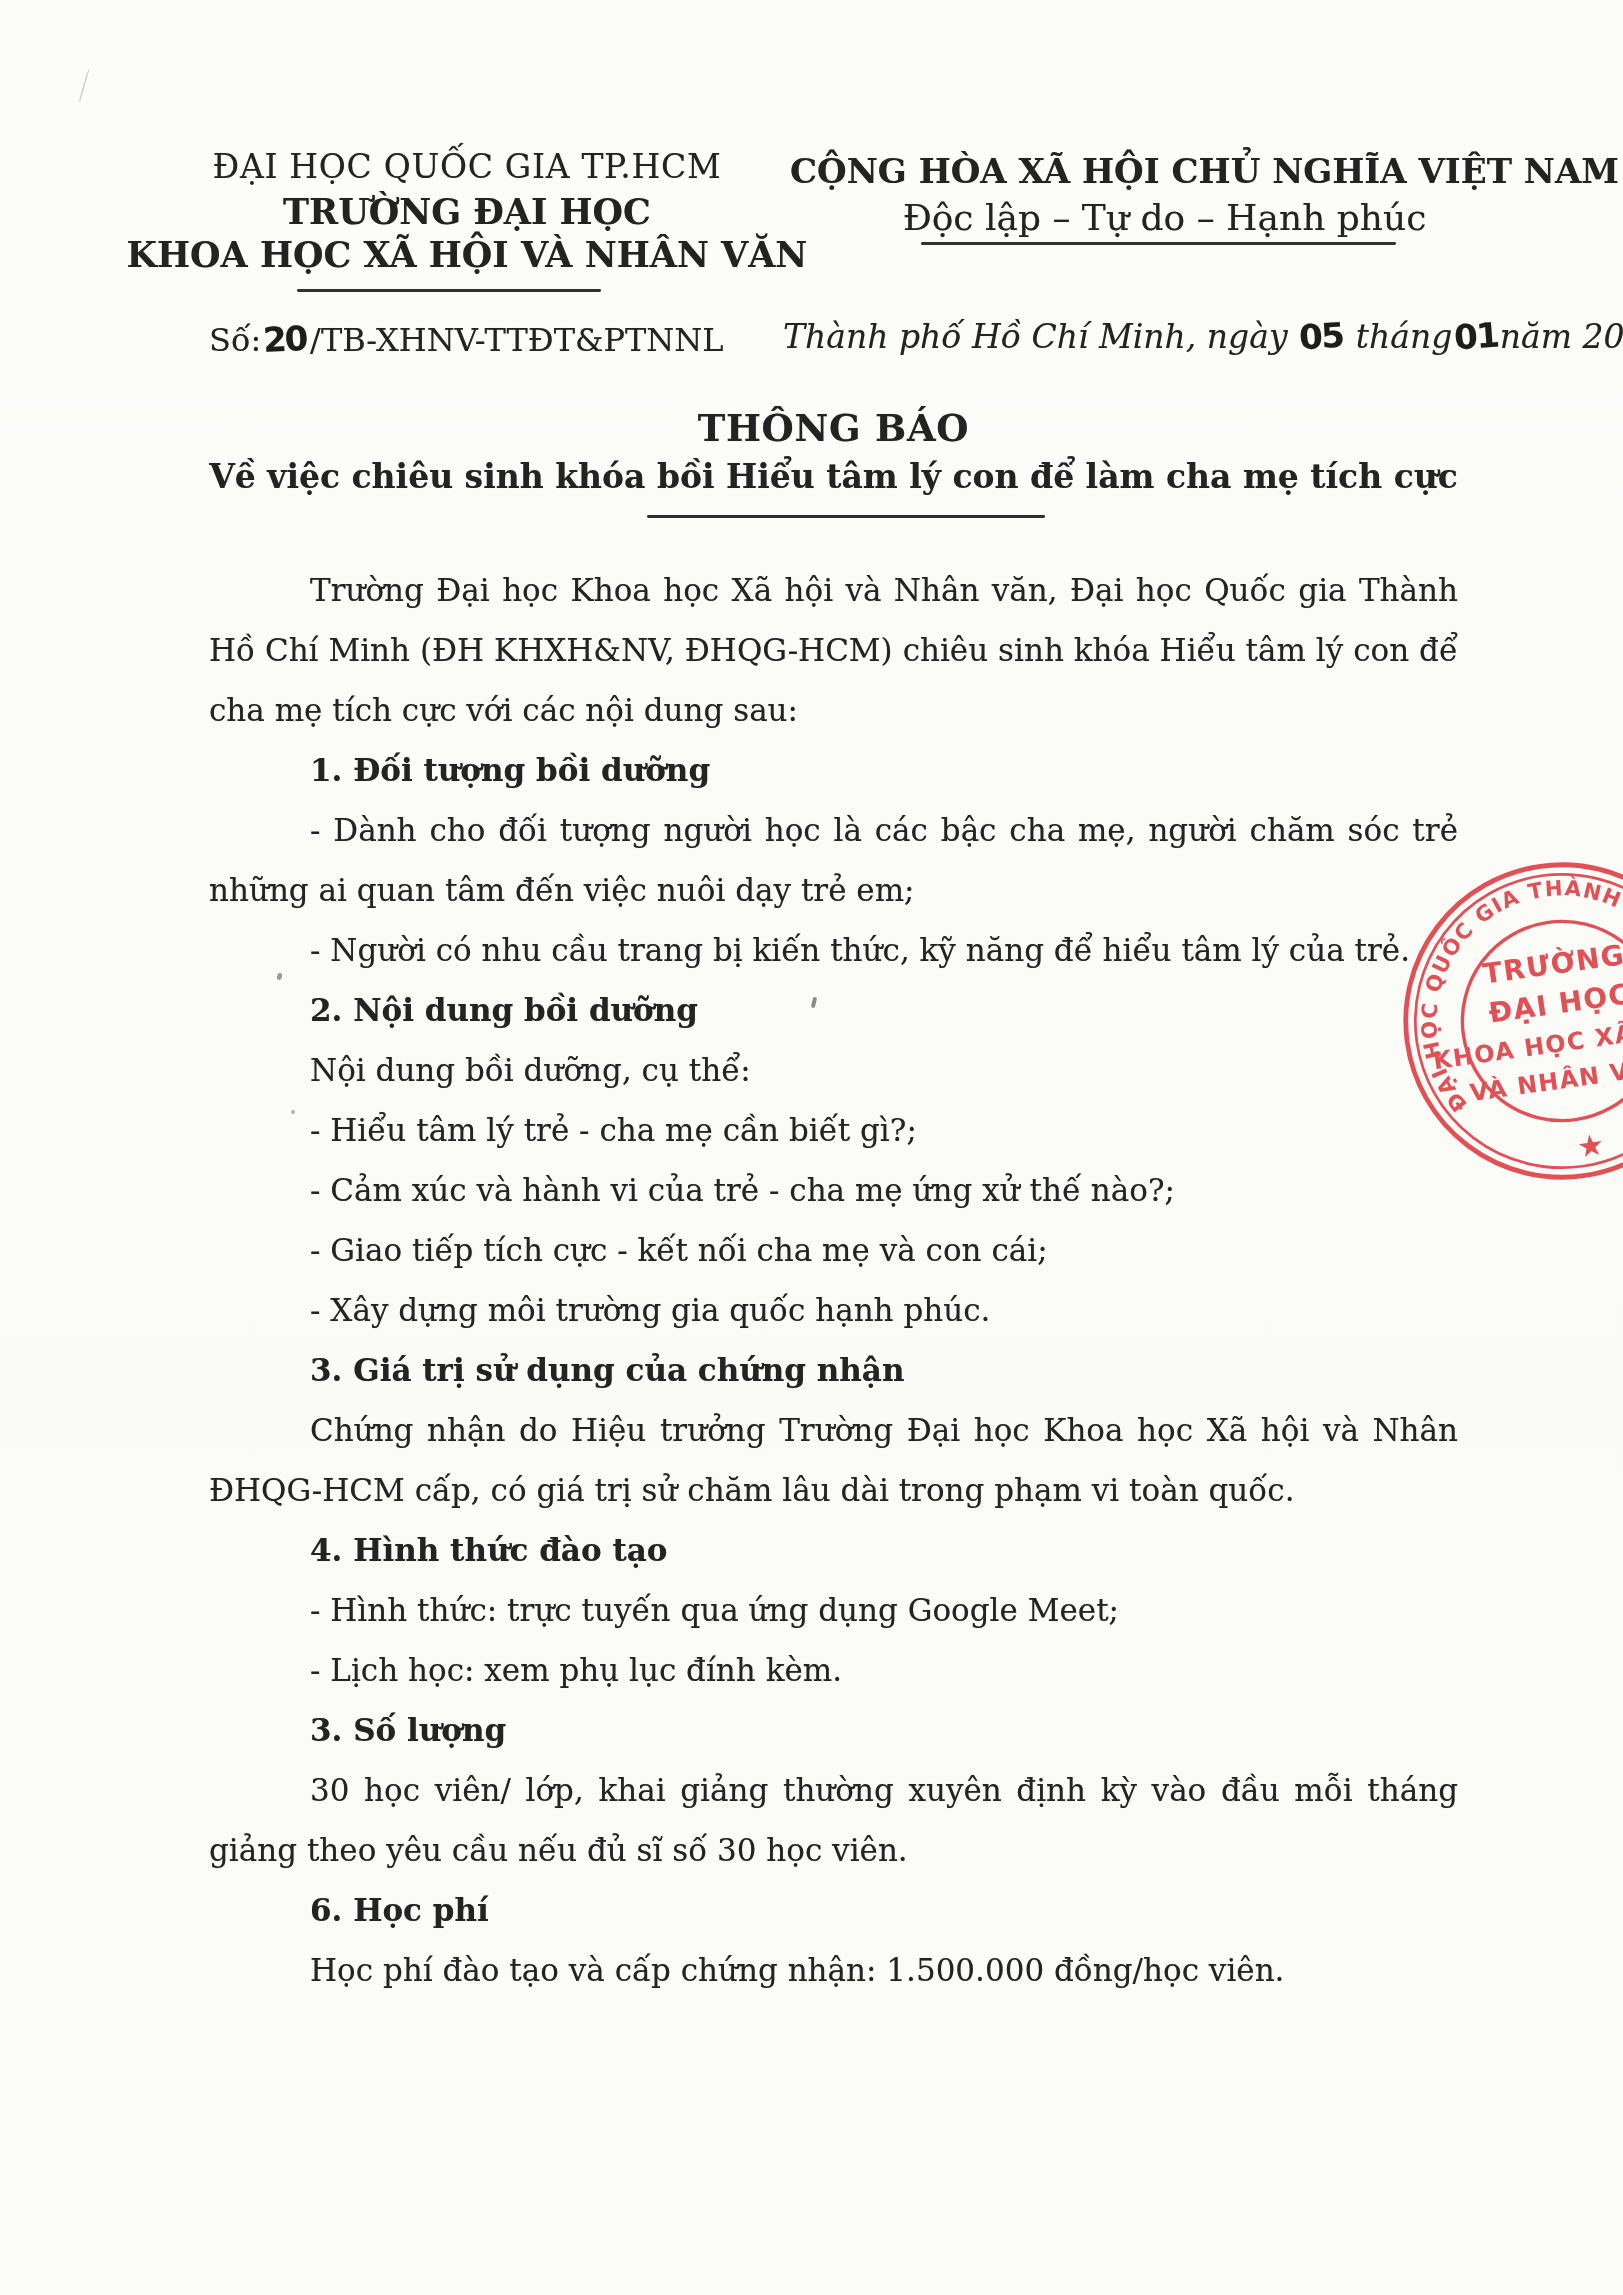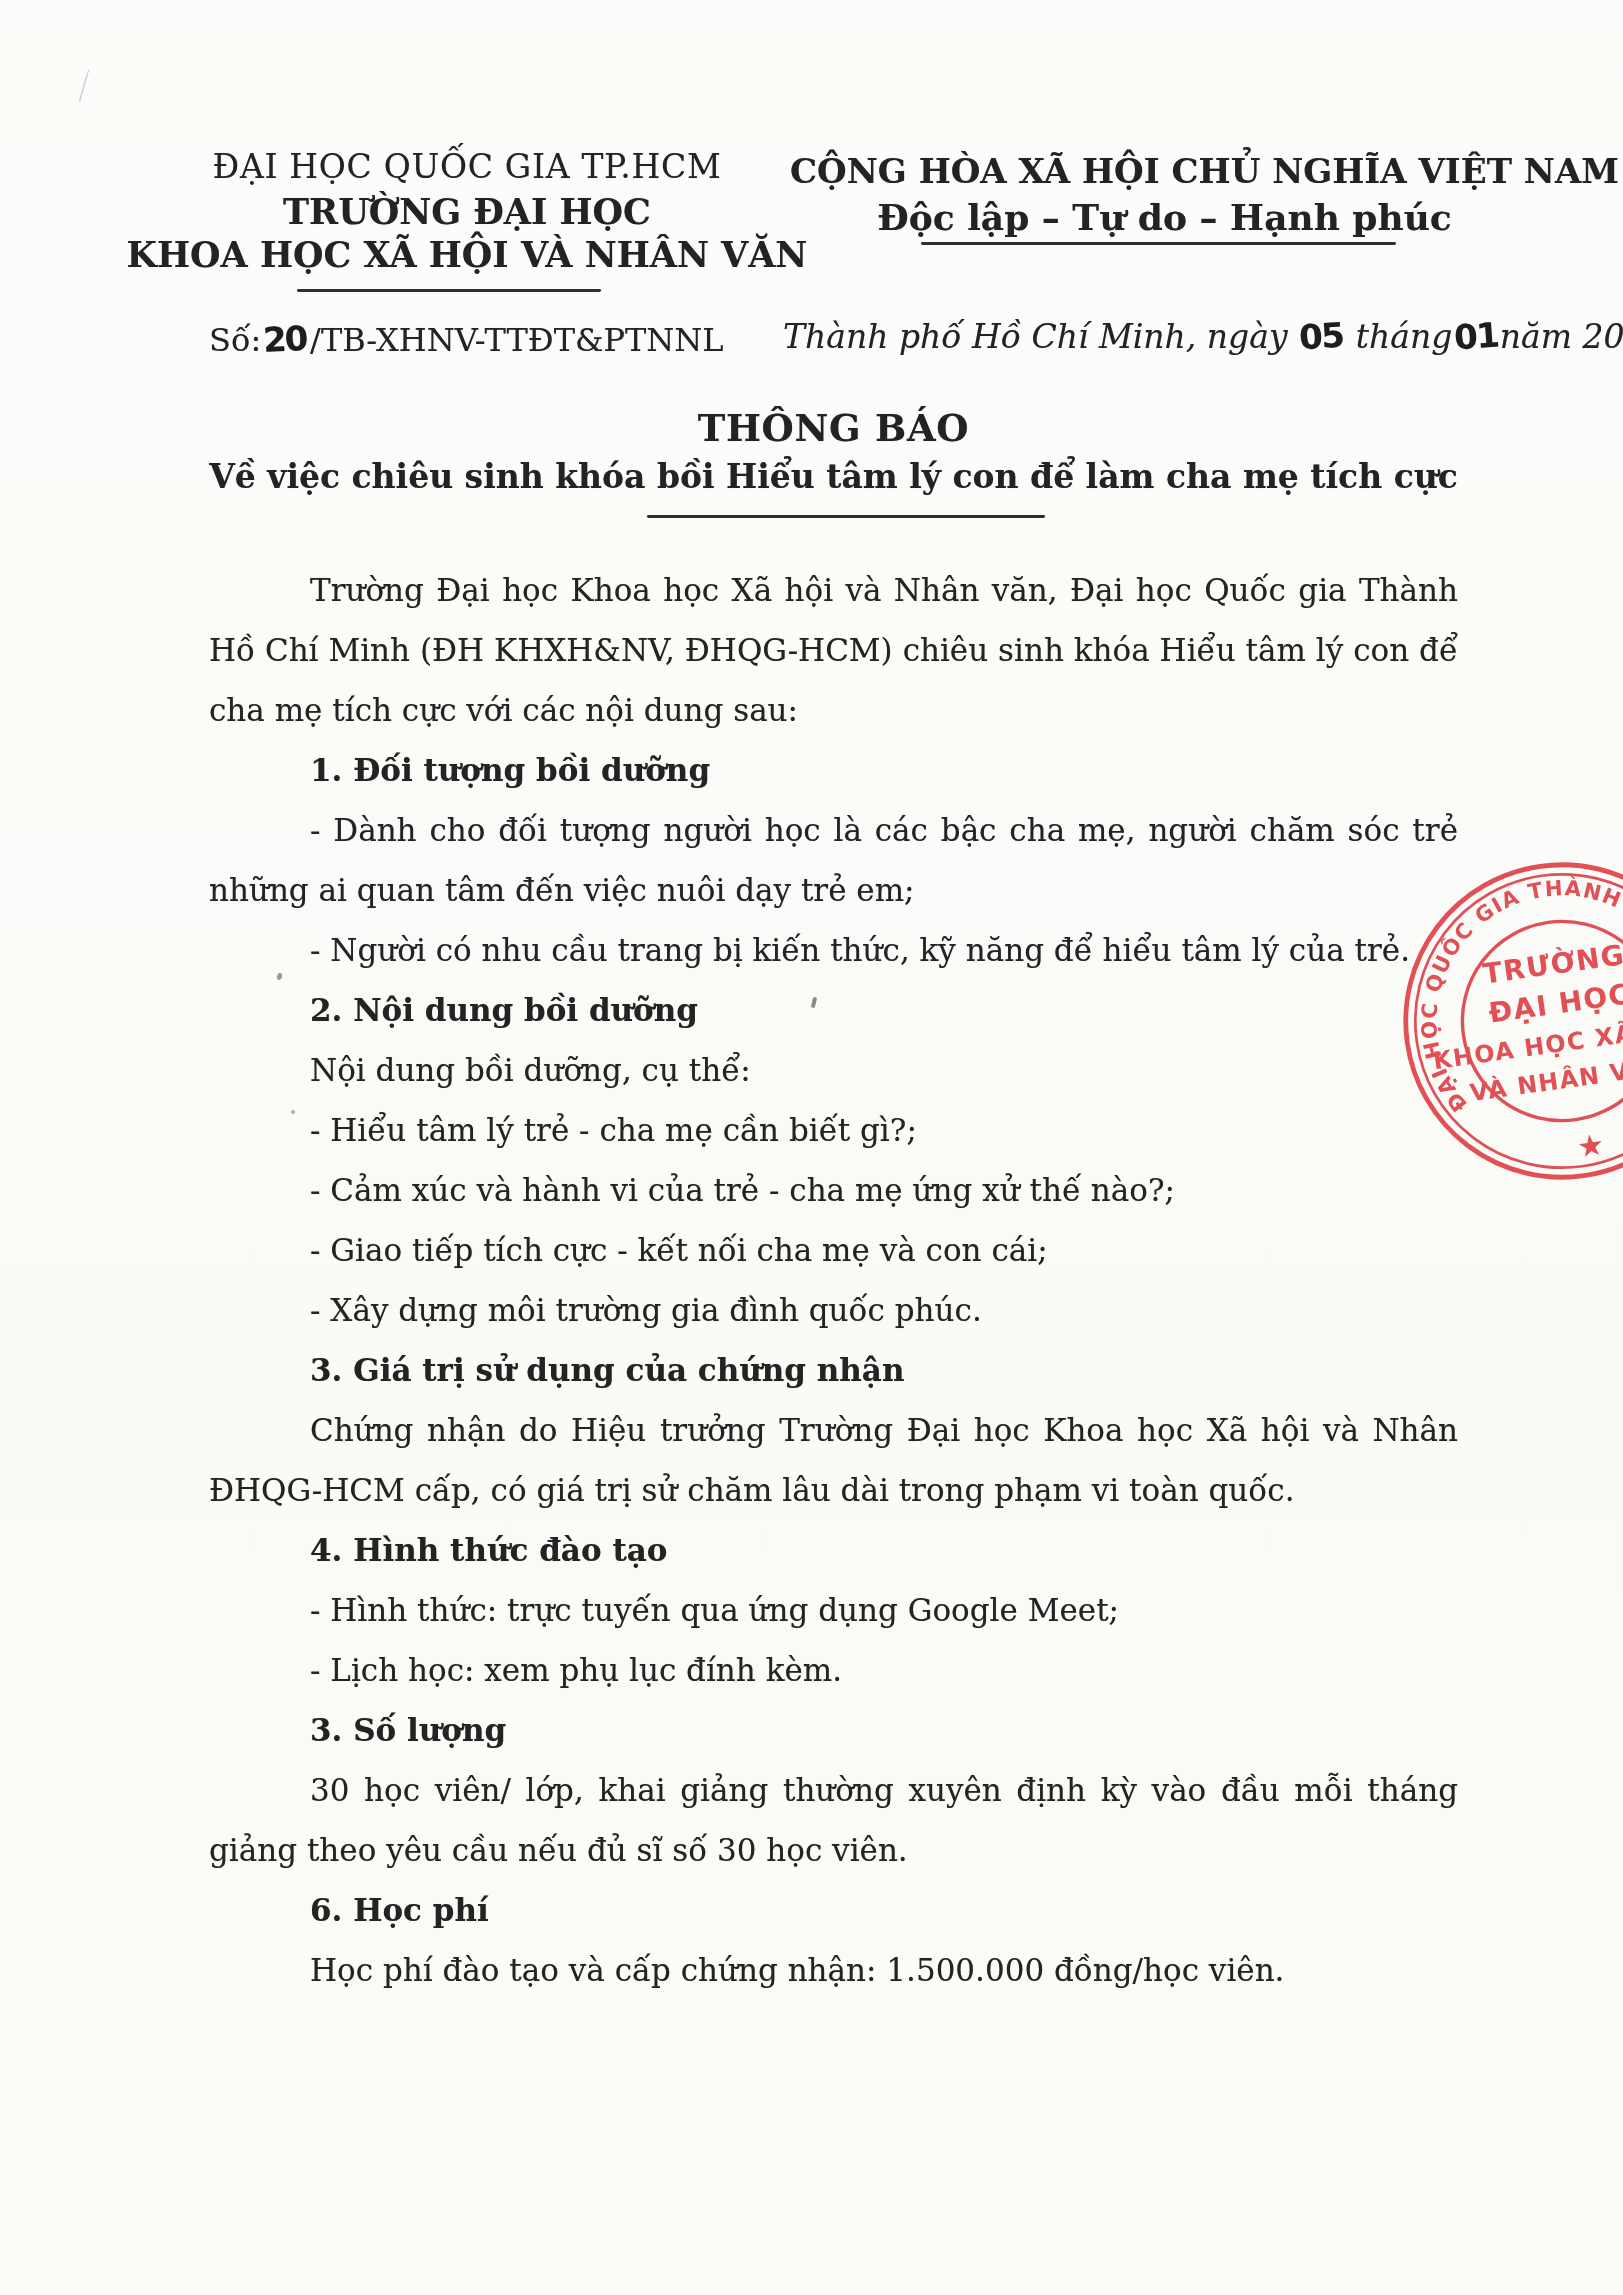--- a/index.html
+++ b/index.html
@@ -22,21 +22,21 @@
 
   
   .hdr-left { position:absolute; left:123px; top:144px; width:688px; text-align:center; }
   .hdr-left .l1 { font-size:33px; line-height:46px; letter-spacing:0.7px; }
   .hdr-left .l2 { font-size:35px; font-weight:bold; line-height:44px; }
   .hdr-left .l3 { font-size:35px; font-weight:bold; line-height:42px; }
   .hdr-left-rule { position:absolute; left:297px; top:289px; width:304px; height:3.4px; background:#303030; border-radius:1.4px; }
 
   .hdr-right { position:absolute; left:790px; top:147px; width:749px; text-align:center; }
   .hdr-right .l1 { font-size:34px; font-weight:bold; line-height:48px; white-space:nowrap; }
-  .hdr-right .l2 { font-size:36px; font-weight:bold; line-height:45px; }
+  .hdr-right .l2 { font-size:36px; font-weight:normal; line-height:45px; }
   .hdr-right-rule { position:absolute; left:921px; top:242px; width:475px; height:3.4px; background:#303030; border-radius:1.4px; }
 
   .so-line { position:absolute; left:209px; top:319px; font-size:32px; line-height:41px; white-space:nowrap; }
   .hw { font-family:"DejaVu Sans","Liberation Sans",sans-serif; font-weight:bold; display:inline-block; color:#1d1d1d; }
   .hw-num { font-size:34px; transform:rotate(-3deg); letter-spacing:-2px; margin:0 4.1px 0 1.4px; }
 
   .date-line { position:absolute; left:783px; top:315px; width:777px; text-align:center; font-style:italic; font-size:33px; line-height:42px; white-space:nowrap; }
   .date-line .hw { font-style:normal; font-size:34px; transform:rotate(-4deg); letter-spacing:-1.4px; margin:0 1.4px; }
 
   
@@ -107,21 +107,21 @@
       <div class="bline">cha mẹ tích cực với các nội dung sau:</div>
       <div class="bline ind bold">1. Đối tượng bồi dưỡng</div>
       <div class="bline ind str">- Dành cho đối tượng người học là các bậc cha mẹ, người chăm sóc trẻ hoặc</div>
       <div class="bline">những ai quan tâm đến việc nuôi dạy trẻ em;</div>
       <div class="bline ind">- Người có nhu cầu trang bị kiến thức, kỹ năng để hiểu tâm lý của trẻ.</div>
       <div class="bline ind bold">2. Nội dung bồi dưỡng</div>
       <div class="bline ind">Nội dung bồi dưỡng, cụ thể:</div>
       <div class="bline ind">- Hiểu tâm lý trẻ - cha mẹ cần biết gì?;</div>
       <div class="bline ind">- Cảm xúc và hành vi của trẻ - cha mẹ ứng xử thế nào?;</div>
       <div class="bline ind">- Giao tiếp tích cực - kết nối cha mẹ và con cái;</div>
-      <div class="bline ind">- Xây dựng môi trường gia đình quốc phúc.</div>
+      <div class="bline ind">- Xây dựng môi trường gia quốc hạnh phúc.</div>
       <div class="bline ind bold">3. Giá trị sử dụng của chứng nhận</div>
       <div class="bline ind str">Chứng nhận do Hiệu trưởng Trường Đại học Khoa học Xã hội và Nhân văn,</div>
       <div class="bline">ĐHQG-HCM cấp, có giá trị sử chăm lâu dài trong phạm vi toàn quốc.</div>
       <div class="bline ind bold">4. Hình thức đào tạo</div>
       <div class="bline ind">- Hình thức: trực tuyến qua ứng dụng Google Meet;</div>
       <div class="bline ind">- Lịch học: xem phụ lục đính kèm.</div>
       <div class="bline ind bold">3. Số lượng</div>
       <div class="bline ind str">30 học viên/ lớp, khai giảng thường xuyên định kỳ vào đầu mỗi tháng hoặc khai</div>
       <div class="bline">giảng theo yêu cầu nếu đủ sĩ số 30 học viên.</div>
       <div class="bline ind bold">6. Học phí</div>

